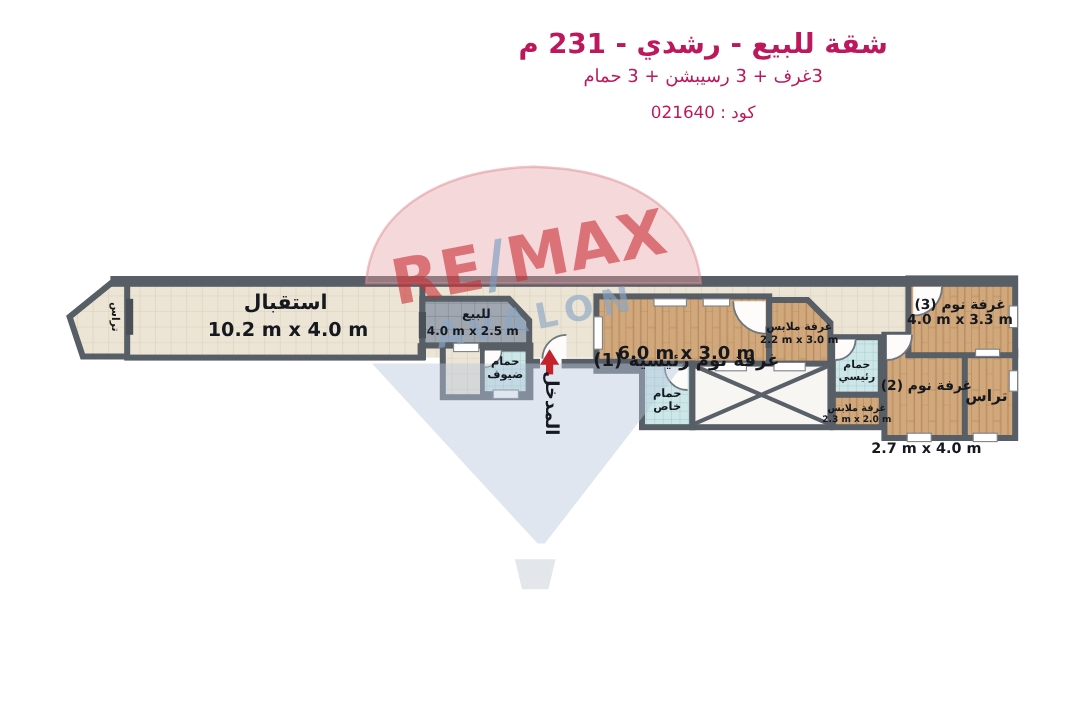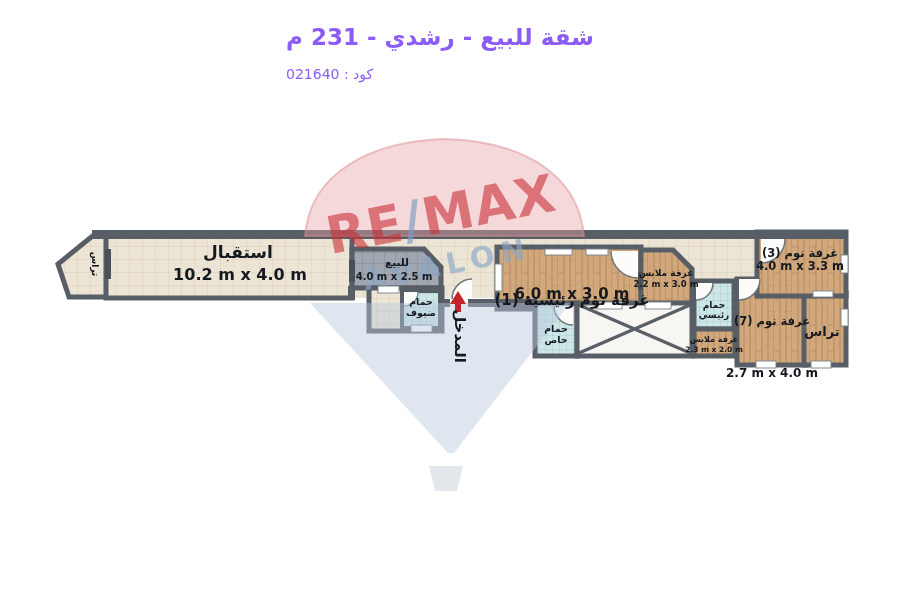--- a/index.html
+++ b/index.html
@@ -1,19 +1,19 @@
 <!DOCTYPE html>
 <html lang="ar"><head>
 <meta charset="utf-8">
 <style>
   html,body{margin:0;padding:0;background:#fff;}
   #stage{position:relative;width:900px;height:600px;background:#fff;overflow:hidden;
          font-family:"DejaVu Sans",sans-serif;}
   #plan-svg{position:absolute;left:0;top:0;}
-  .hdr{position:absolute;top:24px;right:14px;width:600px;text-align:left;direction:rtl;color:#8b5cf6;}
+  .hdr{position:absolute;top:24px;right:14px;width:600px;text-align:center;direction:rtl;color:#be185d;}
   .hdr .t{font-size:23px;font-weight:bold;line-height:1.2;}
   .hdr .s{font-size:15px;margin-top:2px;}
   .hdr .c{font-size:14px;margin-top:14px;}
   .lbl{position:absolute;transform:translate(-50%,-50%);color:#15181e;font-weight:bold;
        text-align:center;direction:rtl;white-space:pre-line;line-height:1.15;pointer-events:none;}
   .rot90{transform:translate(-50%,-50%) rotate(90deg);}
 </style>
 </head>
 <body>
 
@@ -111,20 +111,21 @@
   </g>
 
   <g>
     <polygon points="458,291 466,304 450,304" fill="#c4232b"></polygon>
     <rect x="455" y="303" width="6" height="9" fill="#c4232b"></rect>
   </g>
 </svg>
 
 <div class="hdr">
   <div class="t">شقة للبيع - رشدي - 231 م</div>
+  <div class="s">3غرف + 3 رسيبشن + 3 حمام</div>
   <div class="c">كود : 021640</div>
 </div>
 
 <div class="lbl" style="left:238px;top:253px;font-size:17px;">استقبال</div>
 <div class="lbl" style="left:240px;top:275px;font-size:16px;direction:ltr;">10.2 m x 4.0 m</div>
 
 <div class="lbl" style="left:397px;top:262px;font-size:10.5px;">للبيع</div>
 <div class="lbl" style="left:394px;top:277px;font-size:10px;direction:ltr;">4.0 m x 2.5 m</div>
 
 <div class="lbl" style="left:421px;top:308px;font-size:9.5px;">حمام
@@ -138,21 +139,21 @@
 
 <div class="lbl" style="left:556px;top:335px;font-size:9.5px;">حمام
 خاص</div>
 
 <div class="lbl" style="left:714px;top:310px;font-size:9px;">حمام
 رئيسي</div>
 
 <div class="lbl" style="left:714px;top:340px;font-size:8px;">غرفة ملابس</div>
 <div class="lbl" style="left:714px;top:350px;font-size:7.5px;direction:ltr;">2.3 m x 2.0 m</div>
 
-<div class="lbl" style="left:772px;top:322px;font-size:11.5px;">غرفة نوم (7)</div>
+<div class="lbl" style="left:772px;top:322px;font-size:11.5px;">غرفة نوم (2)</div>
 <div class="lbl" style="left:772px;top:335px;font-size:12px;direction:ltr;margin-top:39px;">2.7 m x 4.0 m</div>
 
 <div class="lbl" style="left:800px;top:254px;font-size:11.5px;">غرفة نوم (3)</div>
 <div class="lbl" style="left:800px;top:267px;font-size:11.5px;direction:ltr;">4.0 m x 3.3 m</div>
 
 <div class="lbl" style="left:822px;top:332px;font-size:13px;">تراس</div>
 <div class="lbl rot90" style="left:95px;top:264px;font-size:9px;">تراس</div>
 
 <div class="lbl rot90" style="left:459px;top:336px;font-size:15px;">المدخل</div>
 

